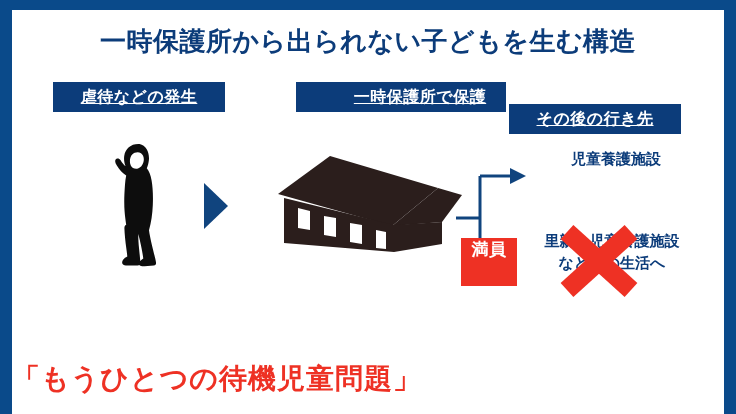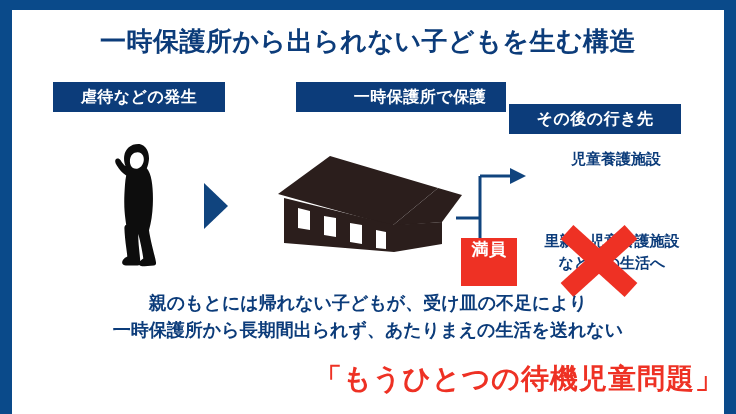--- a/index.html
+++ b/index.html
@@ -52,20 +52,21 @@
     background: #0c3c7a;
     color: #ffffff;
     font-size: 16px;
     font-weight: bold;
     letter-spacing: 0.5px;
     display: flex;
     align-items: center;
     justify-content: center;
     height: 30px;
     white-space: nowrap;
+    text-decoration: underline;
   }
   #chip-0 { left: 41px;  top: 72px; width: 172px; }
   #chip-1 { left: 284px; top: 72px; width: 172px; padding-left: 38px; }
   #chip-2 { left: 497px; top: 72px; width: 172px; margin-top: 22px; }
 
   
   #stage {
     position: absolute;
     left: 0;
     top: 110px;
@@ -160,21 +161,21 @@
     font-weight: bold;
     line-height: 1.5;
     white-space: nowrap;
   }
 
   #catch {
     position: absolute;
     left: 0;
     top: 350px;
     width: 712px;
-    text-align: right;
+    text-align: left;
     color: #ee3124;
     font-size: 28px;
     font-weight: bold;
     letter-spacing: 1px;
     white-space: nowrap;
   }
 </style>
 </head>
 <body>
 
@@ -280,21 +281,17 @@
       </div>
 
       <svg id="cross" viewBox="0 0 84 74">
         <g stroke="#ee3124" stroke-width="19" stroke-linecap="butt">
           <line x1="10" y1="8" x2="74" y2="66"></line>
           <line x1="74" y1="8" x2="10" y2="66"></line>
         </g>
       </svg>
     </div>
 
-    <div id="summary">
-      <div>親のもとには帰れない子どもが、受け皿の不足により</div>
-      <div>一時保護所から長期間出られず、あたりまえの生活を送れない</div>
-    </div>
 
     <div id="catch">「もうひとつの待機児童問題」</div>
 
   </div>
 </div>
 
 </body></html>

